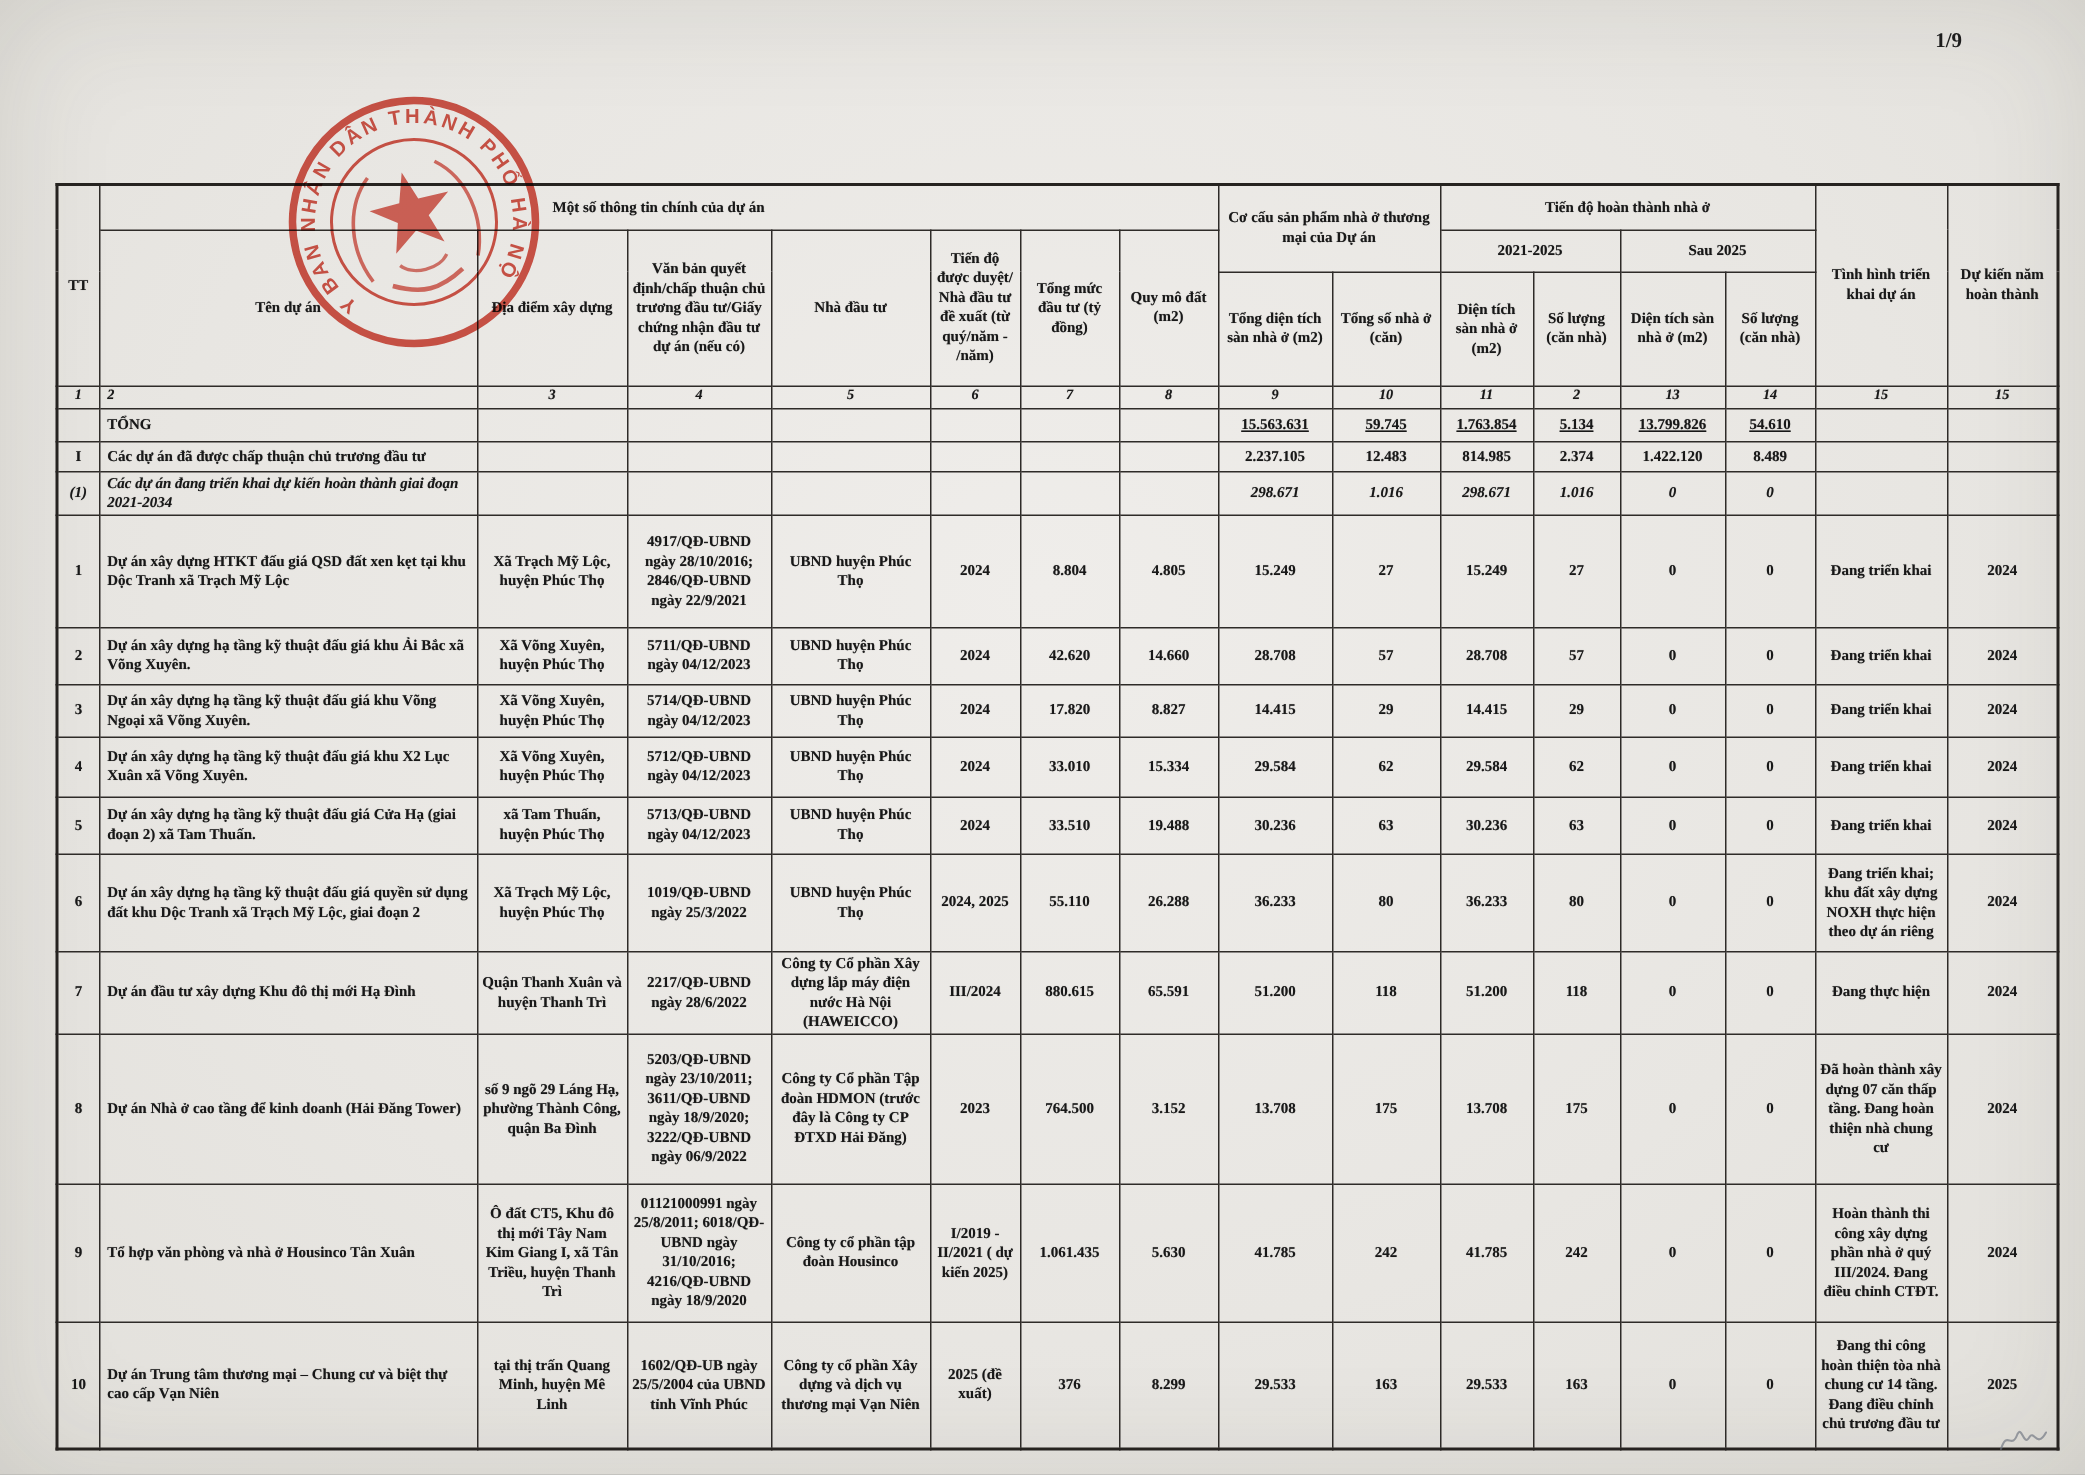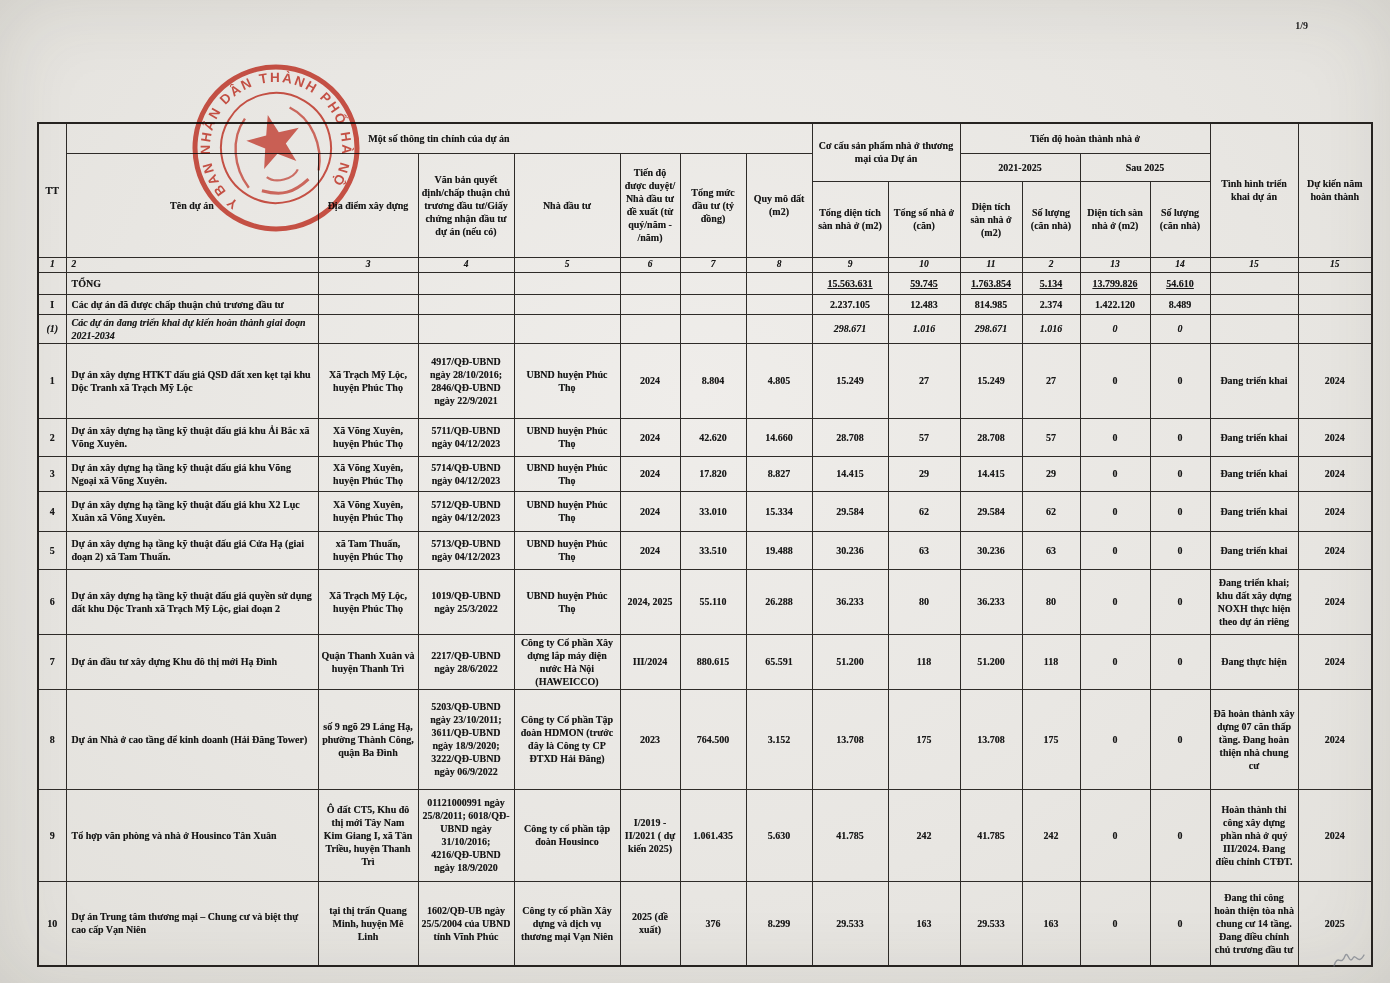--- a/index.html
+++ b/index.html
@@ -8,21 +8,21 @@
     width:1390px;height:983px;
     background:#e9e7e3;
     background-image:radial-gradient(ellipse at 50% 40%, #efedea 0%, #e8e6e2 60%, #e2e0db 100%);
     box-shadow:inset 0 0 80px rgba(60,55,45,.12);
     overflow:hidden;
     font-family:"Liberation Serif", serif;
     color:#161616;
   }
   .page-number{
     position:absolute;top:20px;right:82px;
-    font-size:10px;font-weight:700;color:#1c1c1c;
+    font-size:14px;font-weight:700;color:#1c1c1c;
   }
   .title-block{position:absolute;top:66px;left:0;width:100%;text-align:center;}
   .doc-title{
     font-size:17.5px;font-weight:700;letter-spacing:.2px;
     color:#121212;text-shadow:0 0 .6px rgba(20,20,20,.55);
     margin:0 60px;
   }
   .doc-subtitle{
     margin-top:6px;font-size:14.5px;font-style:italic;font-weight:700;
     color:#1a1a1a;white-space:pre;text-shadow:0 0 .4px rgba(20,20,20,.45);

